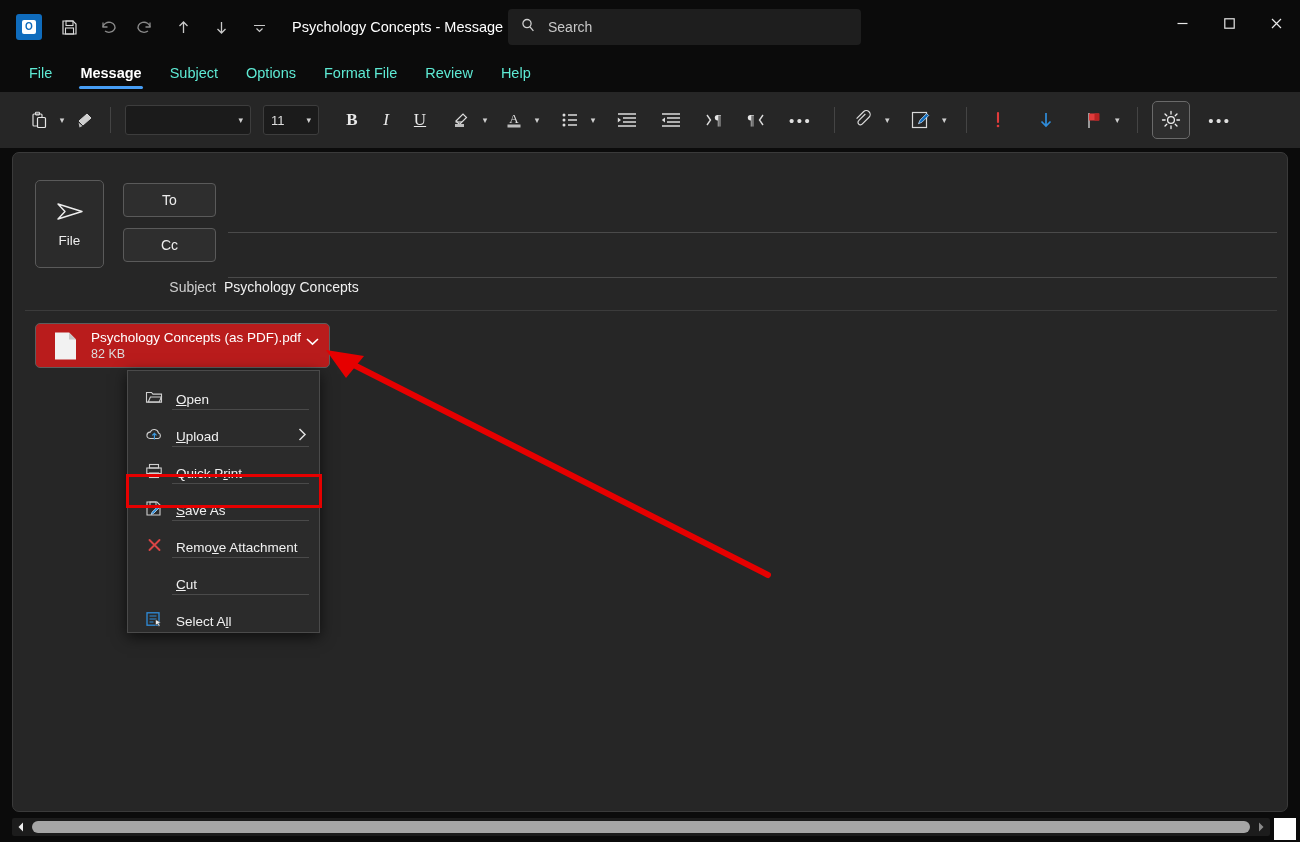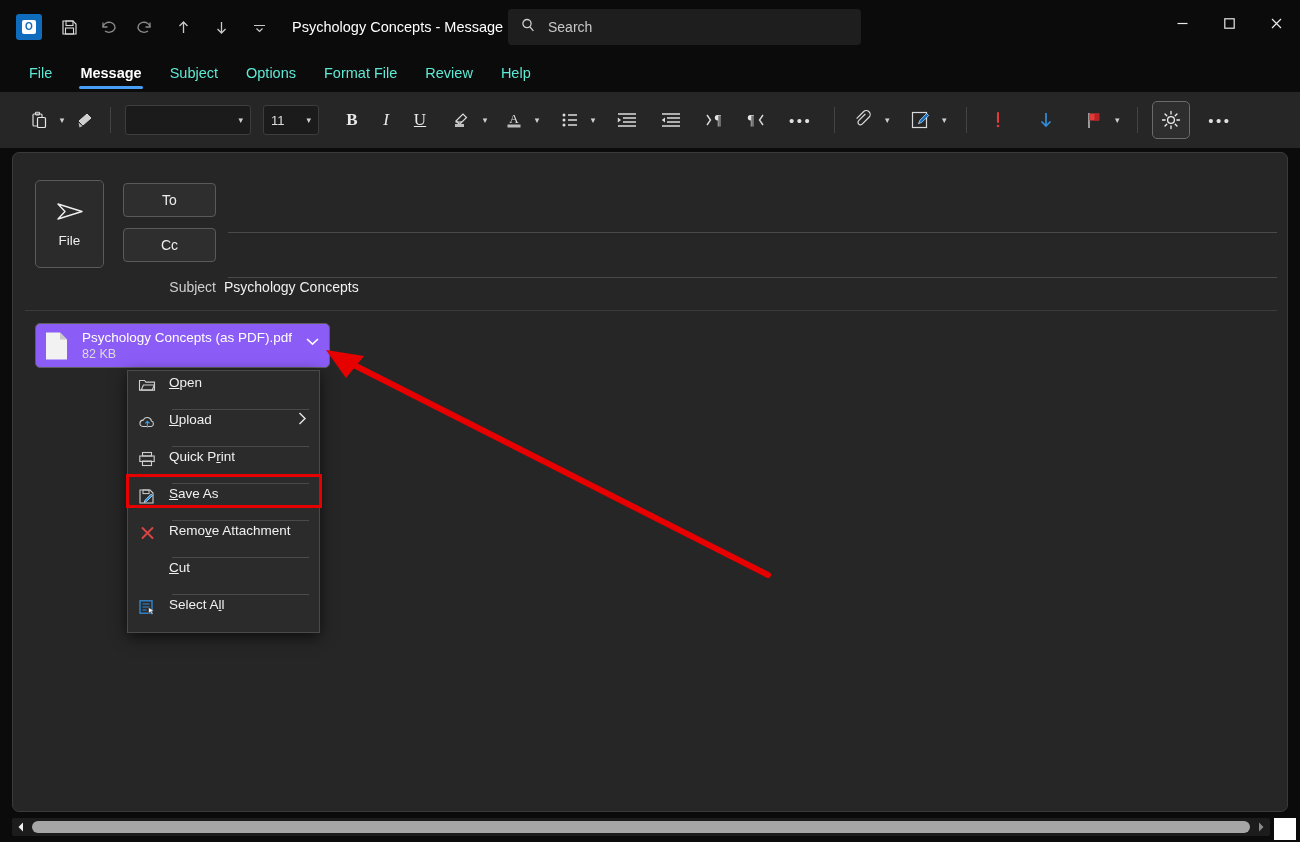--- a/index.html
+++ b/index.html
@@ -136,40 +136,40 @@
     font-size: 14px; color: #cfcfcf;
   }
   .subj-val {
     position: absolute; left: 211px; top: 126px; font-size: 14px; color: #f0f0f0;
   }
   .subj-line {
     position: absolute; left: 12px; top: 157px; width: 1252px; height: 1px; background: #3b3b3b;
   }
   .attach-chip {
     position: absolute; left: 22px; top: 170px; width: 295px; height: 45px;
-    background: #8b5cf6; border: 1px solid #5d5d5d; border-radius: 5px;
-    display: flex; align-items: center; padding-left: 8px;
+    background: #b91c1c; border: 1px solid #5d5d5d; border-radius: 5px;
+    display: flex; align-items: center; padding-left: 17px;
   }
   .file-glyph { width: 26px; height: 30px; position: relative; margin-right: 12px; }
   .attach-text { display: flex; flex-direction: column; gap: 2px; }
   .attach-name { font-size: 13.5px; color: #ffffff; white-space: nowrap; }
   .attach-size { font-size: 12.5px; color: #dcdcdc; }
   .attach-chev {
     position: absolute; right: 9px; top: 13px; color: #ffffff; font-size: 11px;
   }
 
   
   .ctxmenu {
     position: absolute; left: 127px; top: 370px; width: 193px;
     background: #2b2b2b; border: 1px solid #4a4a4a;
     box-shadow: 0 4px 14px rgba(0,0,0,.65);
     padding: 4px 0 3px 0; z-index: 30;
   }
   .mi {
-    height: 32px; display: flex; align-items: flex-start; padding-left: 6px;
+    height: 32px; display: flex; align-items: flex-end; padding-left: 13px;
     position: relative; color: #f0f0f0; font-size: 13.5px;
   }
   .mi .ic {
     width: 26px; height: 20px; display: flex; align-items: center; justify-content: center;
     margin-right: 9px; flex: 0 0 26px;
   }
   .mi .mlabel { white-space: nowrap; }
   .mi .mlabel u { text-decoration: underline; }
   .mi .arrow { position: absolute; right: 12px; font-size: 12px; color: #e0e0e0; }
   .msep { height: 1px; background: #4a4a4a; margin: 2px 10px 2px 44px; }

